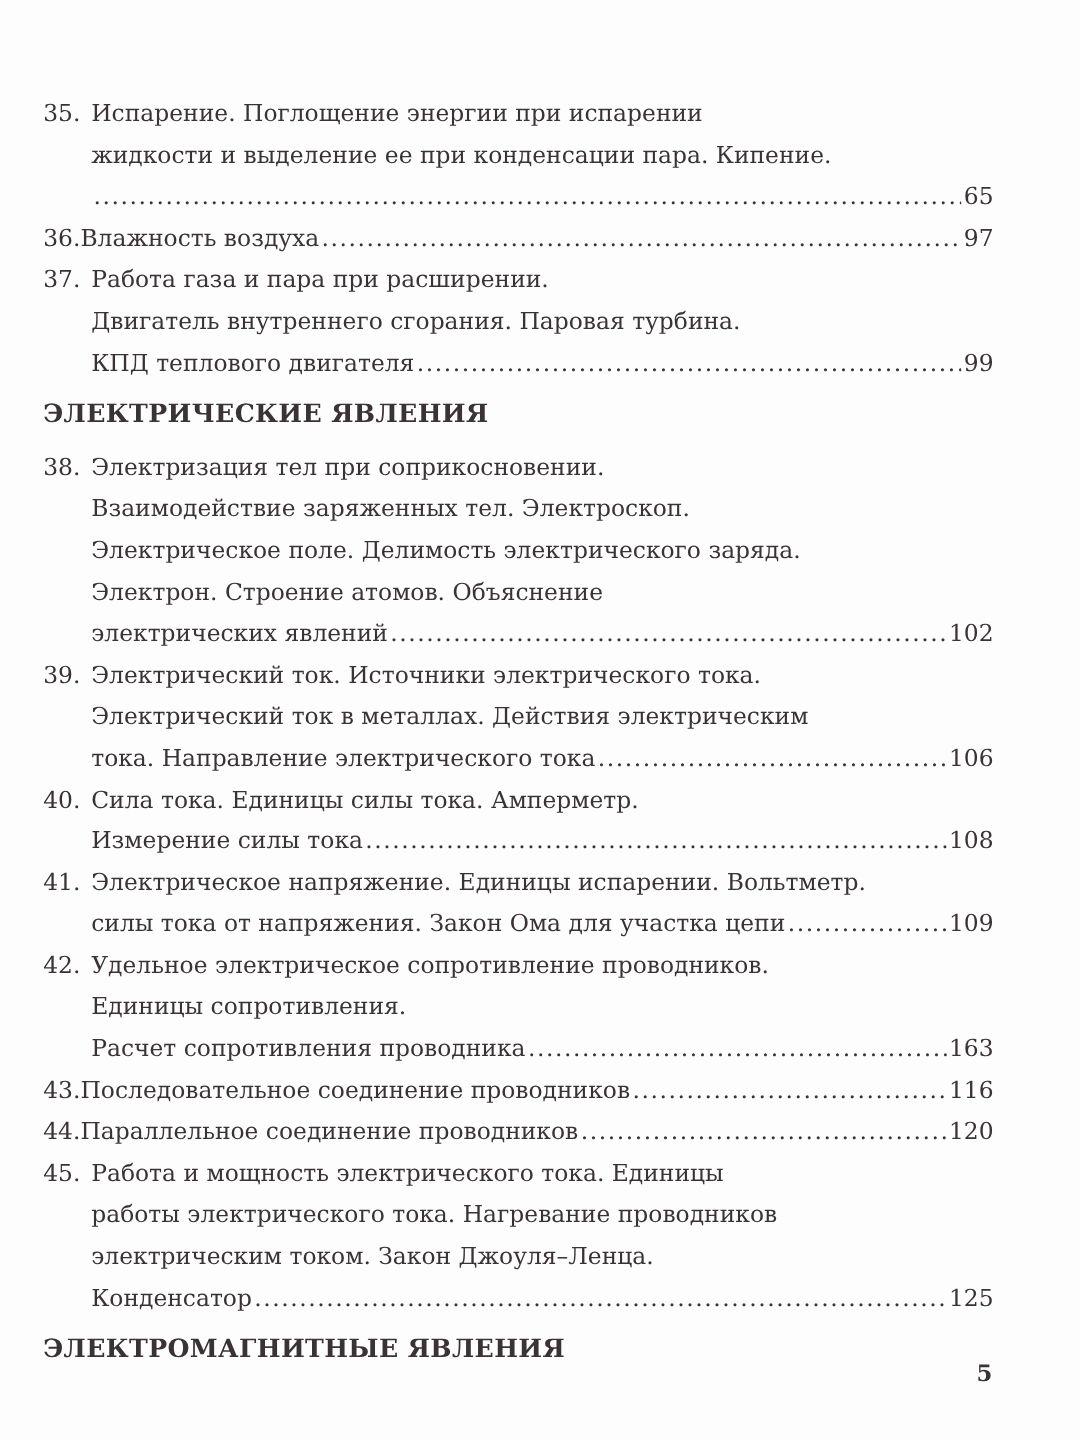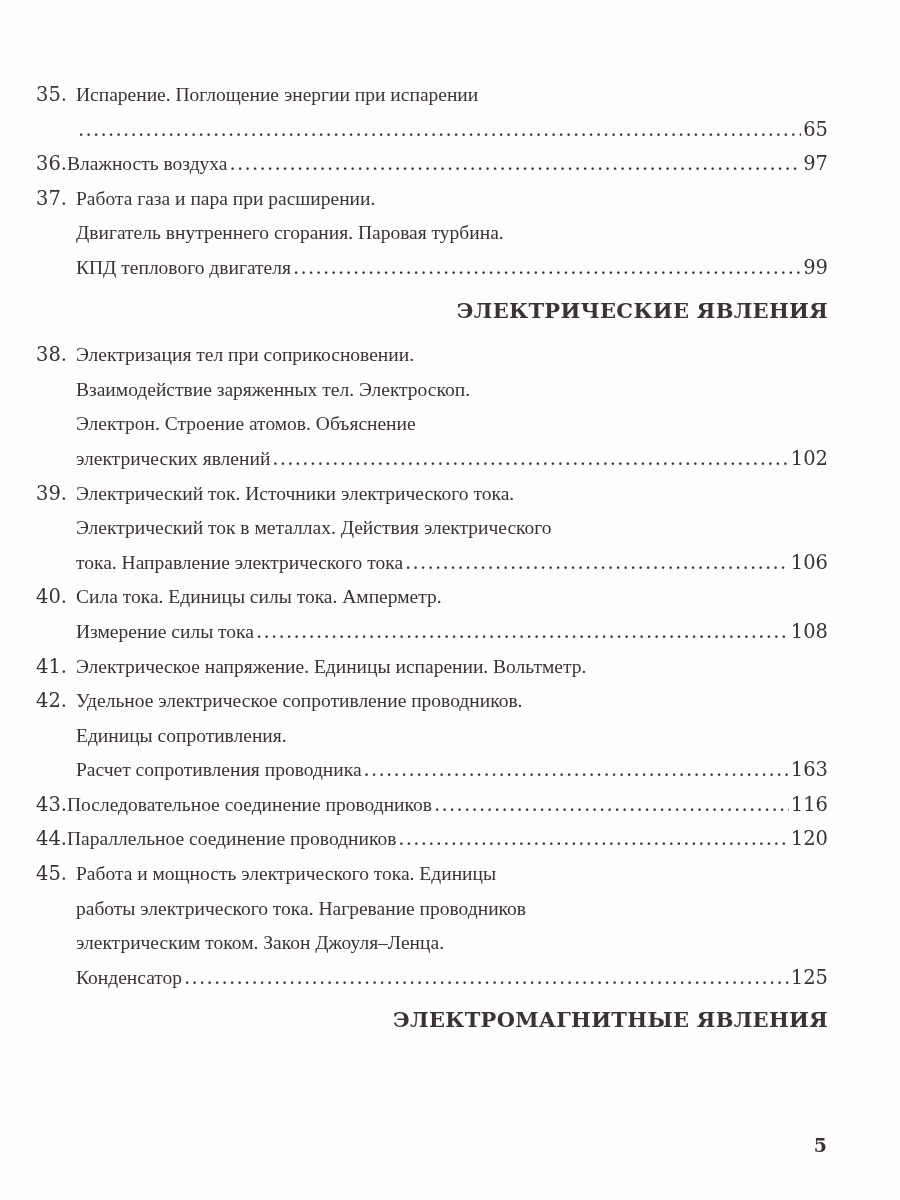--- a/index.html
+++ b/index.html
@@ -8,35 +8,38 @@
     background:#fdfdfd;
     font-family:"DejaVu Serif", "Liberation Serif", serif;
     color:#3b3236;
     position:relative;
   }
   .page { position:absolute; left:36px; top:78px; width:792px; }
   .entry { font-size:19.5px; line-height:34.6px; }
   .line { display:flex; white-space:nowrap; }
   .num { display:inline-block; width:40px; }
   .indent { padding-left:40px; }
-  .txt { flex:0 0 auto;font-family:Liberation Serif, serif; }
+  .txt { flex:0 0 auto; }
   .dots { flex:1 1 auto; overflow:hidden; letter-spacing:1.3px; margin:0 2px; }
   .dots::before { content:"................................................................................................................................................"; }
   .pg { flex:0 0 auto; }
-  .section { text-align:right; font-weight:bold; font-size:21px; line-height:34.6px; margin:8px 0 10px 0; letter-spacing:0.3px; }
+  .section { text-align:left; font-weight:bold; font-size:21px; line-height:34.6px; margin:8px 0 10px 0; letter-spacing:0.3px; }
   .folio { position:absolute; right:73px; top:1134px; font-weight:bold; font-size:19px; }
 </style>
 </head>
 <body>
 
 <div class="page" id="toc">
     <div class="entry">
       <div class="line">
         <span class="num">35.</span>
         <span class="txt">Испарение. Поглощение энергии при испарении</span>
+      </div>
+      <div class="line indent">
+        <span class="txt">жидкости и выделение ее при конденсации пара. Кипение.</span>
       </div>
       <div class="line indent">
         <span class="dots"></span>
         <span class="pg">65</span>
       </div>
     </div>
     <div class="entry">
       <div class="line">
         <span class="num">36.</span>
         <span class="txt">Влажность воздуха</span>
@@ -61,35 +64,38 @@
     <div class="section">ЭЛЕКТРИЧЕСКИЕ ЯВЛЕНИЯ</div>
     <div class="entry">
       <div class="line">
         <span class="num">38.</span>
         <span class="txt">Электризация тел при соприкосновении.</span>
       </div>
       <div class="line indent">
         <span class="txt">Взаимодействие заряженных тел. Электроскоп.</span>
       </div>
       <div class="line indent">
+        <span class="txt">Электрическое поле. Делимость электрического заряда.</span>
+      </div>
+      <div class="line indent">
         <span class="txt">Электрон. Строение атомов. Объяснение</span>
       </div>
       <div class="line indent">
         <span class="txt">электрических явлений</span>
         <span class="dots"></span>
         <span class="pg">102</span>
       </div>
     </div>
     <div class="entry">
       <div class="line">
         <span class="num">39.</span>
         <span class="txt">Электрический ток. Источники электрического тока.</span>
       </div>
       <div class="line indent">
-        <span class="txt">Электрический ток в металлах. Действия электрического</span>
+        <span class="txt">Электрический ток в металлах. Действия электрическим</span>
       </div>
       <div class="line indent">
         <span class="txt">тока. Направление электрического тока</span>
         <span class="dots"></span>
         <span class="pg">106</span>
       </div>
     </div>
     <div class="entry">
       <div class="line">
         <span class="num">40.</span>
@@ -98,20 +104,25 @@
       <div class="line indent">
         <span class="txt">Измерение силы тока</span>
         <span class="dots"></span>
         <span class="pg">108</span>
       </div>
     </div>
     <div class="entry">
       <div class="line">
         <span class="num">41.</span>
         <span class="txt">Электрическое напряжение. Единицы испарении. Вольтметр.</span>
+      </div>
+      <div class="line indent">
+        <span class="txt">силы тока от напряжения. Закон Ома для участка цепи</span>
+        <span class="dots"></span>
+        <span class="pg">109</span>
       </div>
     </div>
     <div class="entry">
       <div class="line">
         <span class="num">42.</span>
         <span class="txt">Удельное электрическое сопротивление проводников.</span>
       </div>
       <div class="line indent">
         <span class="txt">Единицы сопротивления.</span>
       </div>

